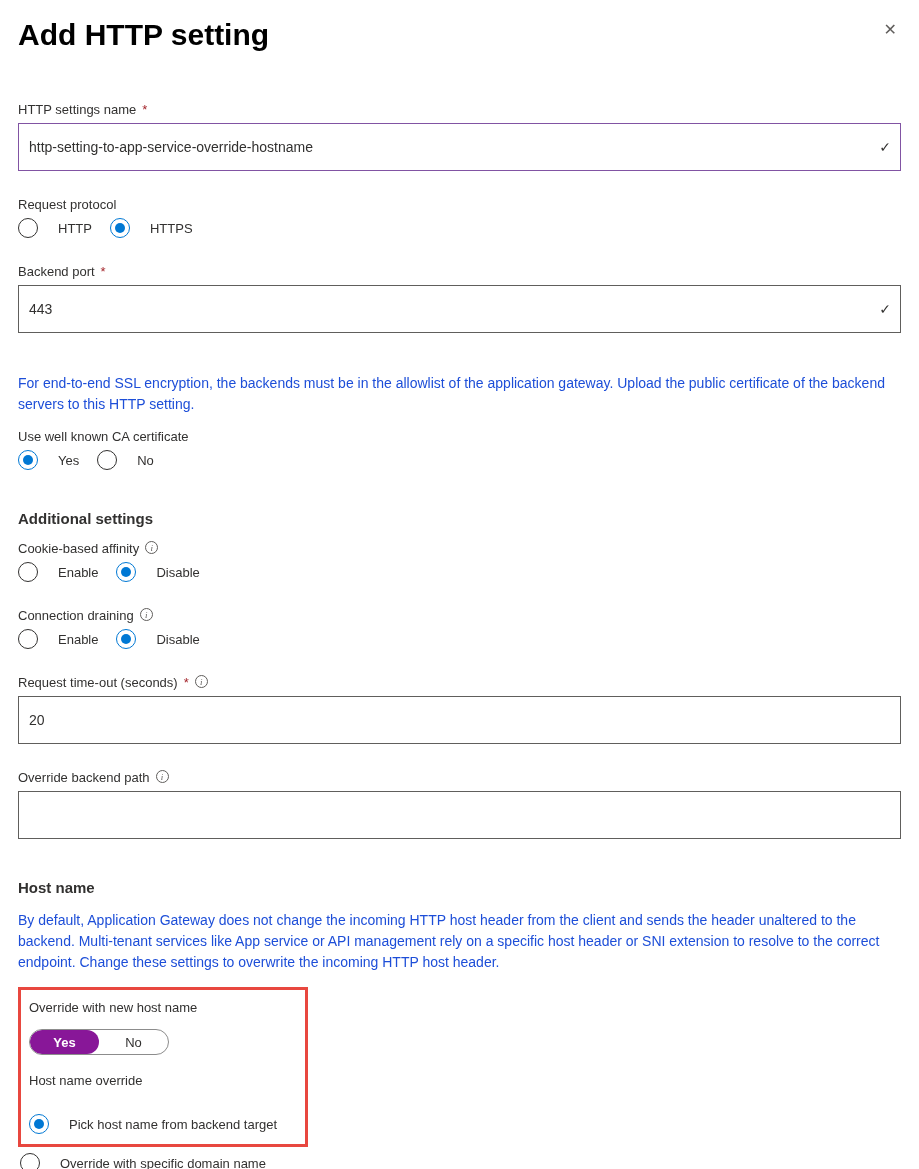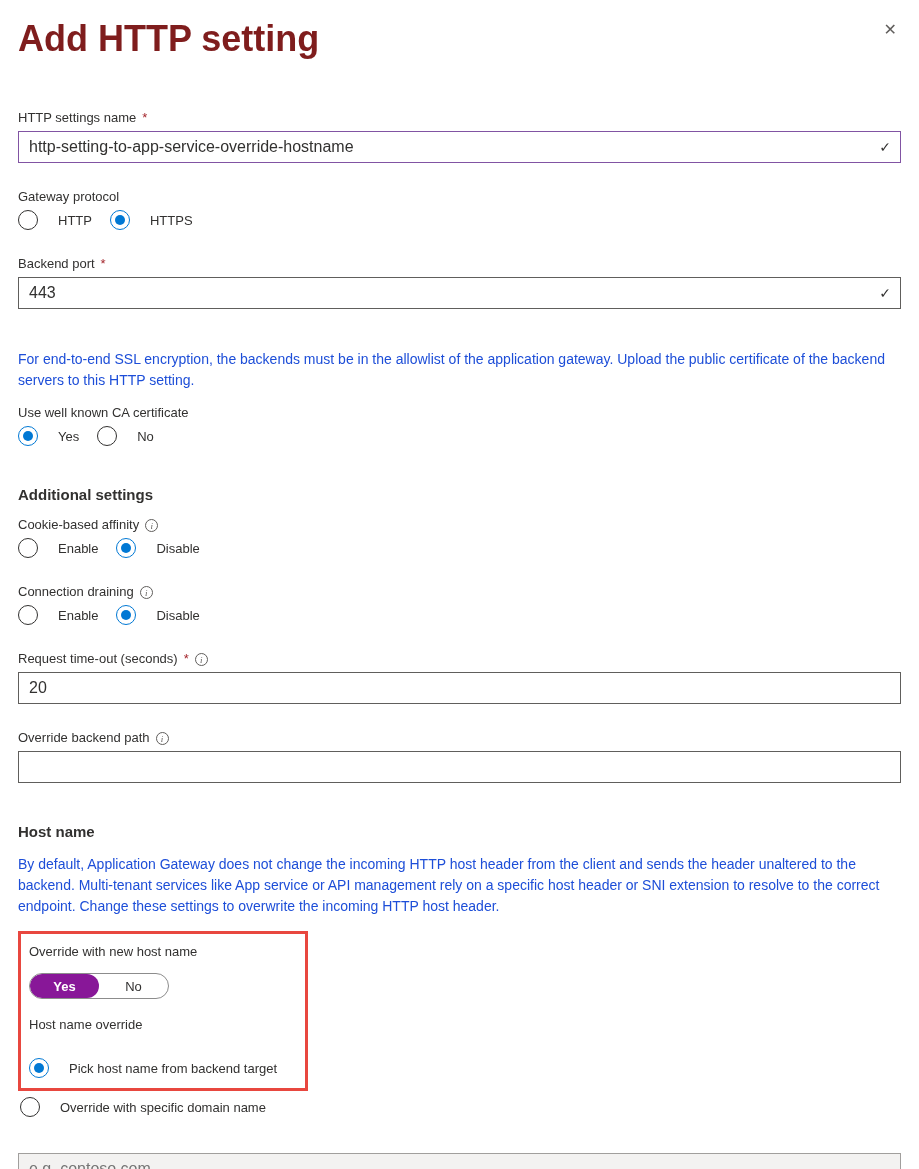--- a/index.html
+++ b/index.html
@@ -11,61 +11,61 @@
       width: 919px;
       background: #fff;
     }
     .header-row {
       display: flex;
       justify-content: space-between;
       align-items: flex-start;
       margin-bottom: 50px;
     }
     h1 {
-      font-size: 36px;
+      font-size: 30px;
       font-weight: 600;
-      color: #7f1d1d;
+      color: #000000;
     }
     .close-x {
       font-size: 16px;
       color: #605e5c;
       cursor: pointer;
       padding: 4px;
       line-height: 1;
     }
     .field-block { margin-bottom: 26px; }
     .field-label {
       font-size: 13px;
       color: #323130;
       margin-bottom: 6px;
       display: flex;
-      align-items: flex-end;
+      align-items: flex-start;
       gap: 4px;
     }
     .req { color: #a4262c; margin-left: 2px; }
     .info-icon {
       display: inline-flex;
       width: 13px;
       height: 13px;
       border: 1px solid #605e5c;
       border-radius: 50%;
       align-items: center;
       justify-content: center;
       font-size: 9px;
       color: #605e5c;
       font-style: italic;
       font-family: Georgia, serif;
       margin-left: 2px;
     }
     .text-input {
       width: 100%;
-      height: 32px;
+      height: 48px;
       padding: 0 32px 0 10px;
       border: 1px solid #605e5c;
-      font-size: 16px;
+      font-size: 14px;
       font-family: inherit;
       color: #323130;
       position: relative;
     }
     .text-input.validated { border: 1px solid #8154a3; }
     .text-input-wrap { position: relative; width: 100%; }
     .input-check, .input-chev {
       position: absolute;
       right: 10px;
       top: 50%;
@@ -167,21 +167,21 @@
     <span>HTTP settings name</span>
       <span class="req">*</span>
   </div>
   <div class="text-input-wrap">
     <input type="text" class="text-input validated" value="http-setting-to-app-service-override-hostname" style="">
     <span class="input-check">✓</span>
   </div>
 </div>
 
 <div class="field-block">
-  <div class="field-label">Gateway protocol</div>
+  <div class="field-label">Request protocol</div>
   <div class="radio-row">
     <div class="radio-opt">
       <span class="radio-circle"></span>
       <span class="radio-label">HTTP</span>
     </div>
     <div class="radio-opt">
       <span class="radio-circle selected"></span>
       <span class="radio-label">HTTPS</span>
     </div>
   </div>

